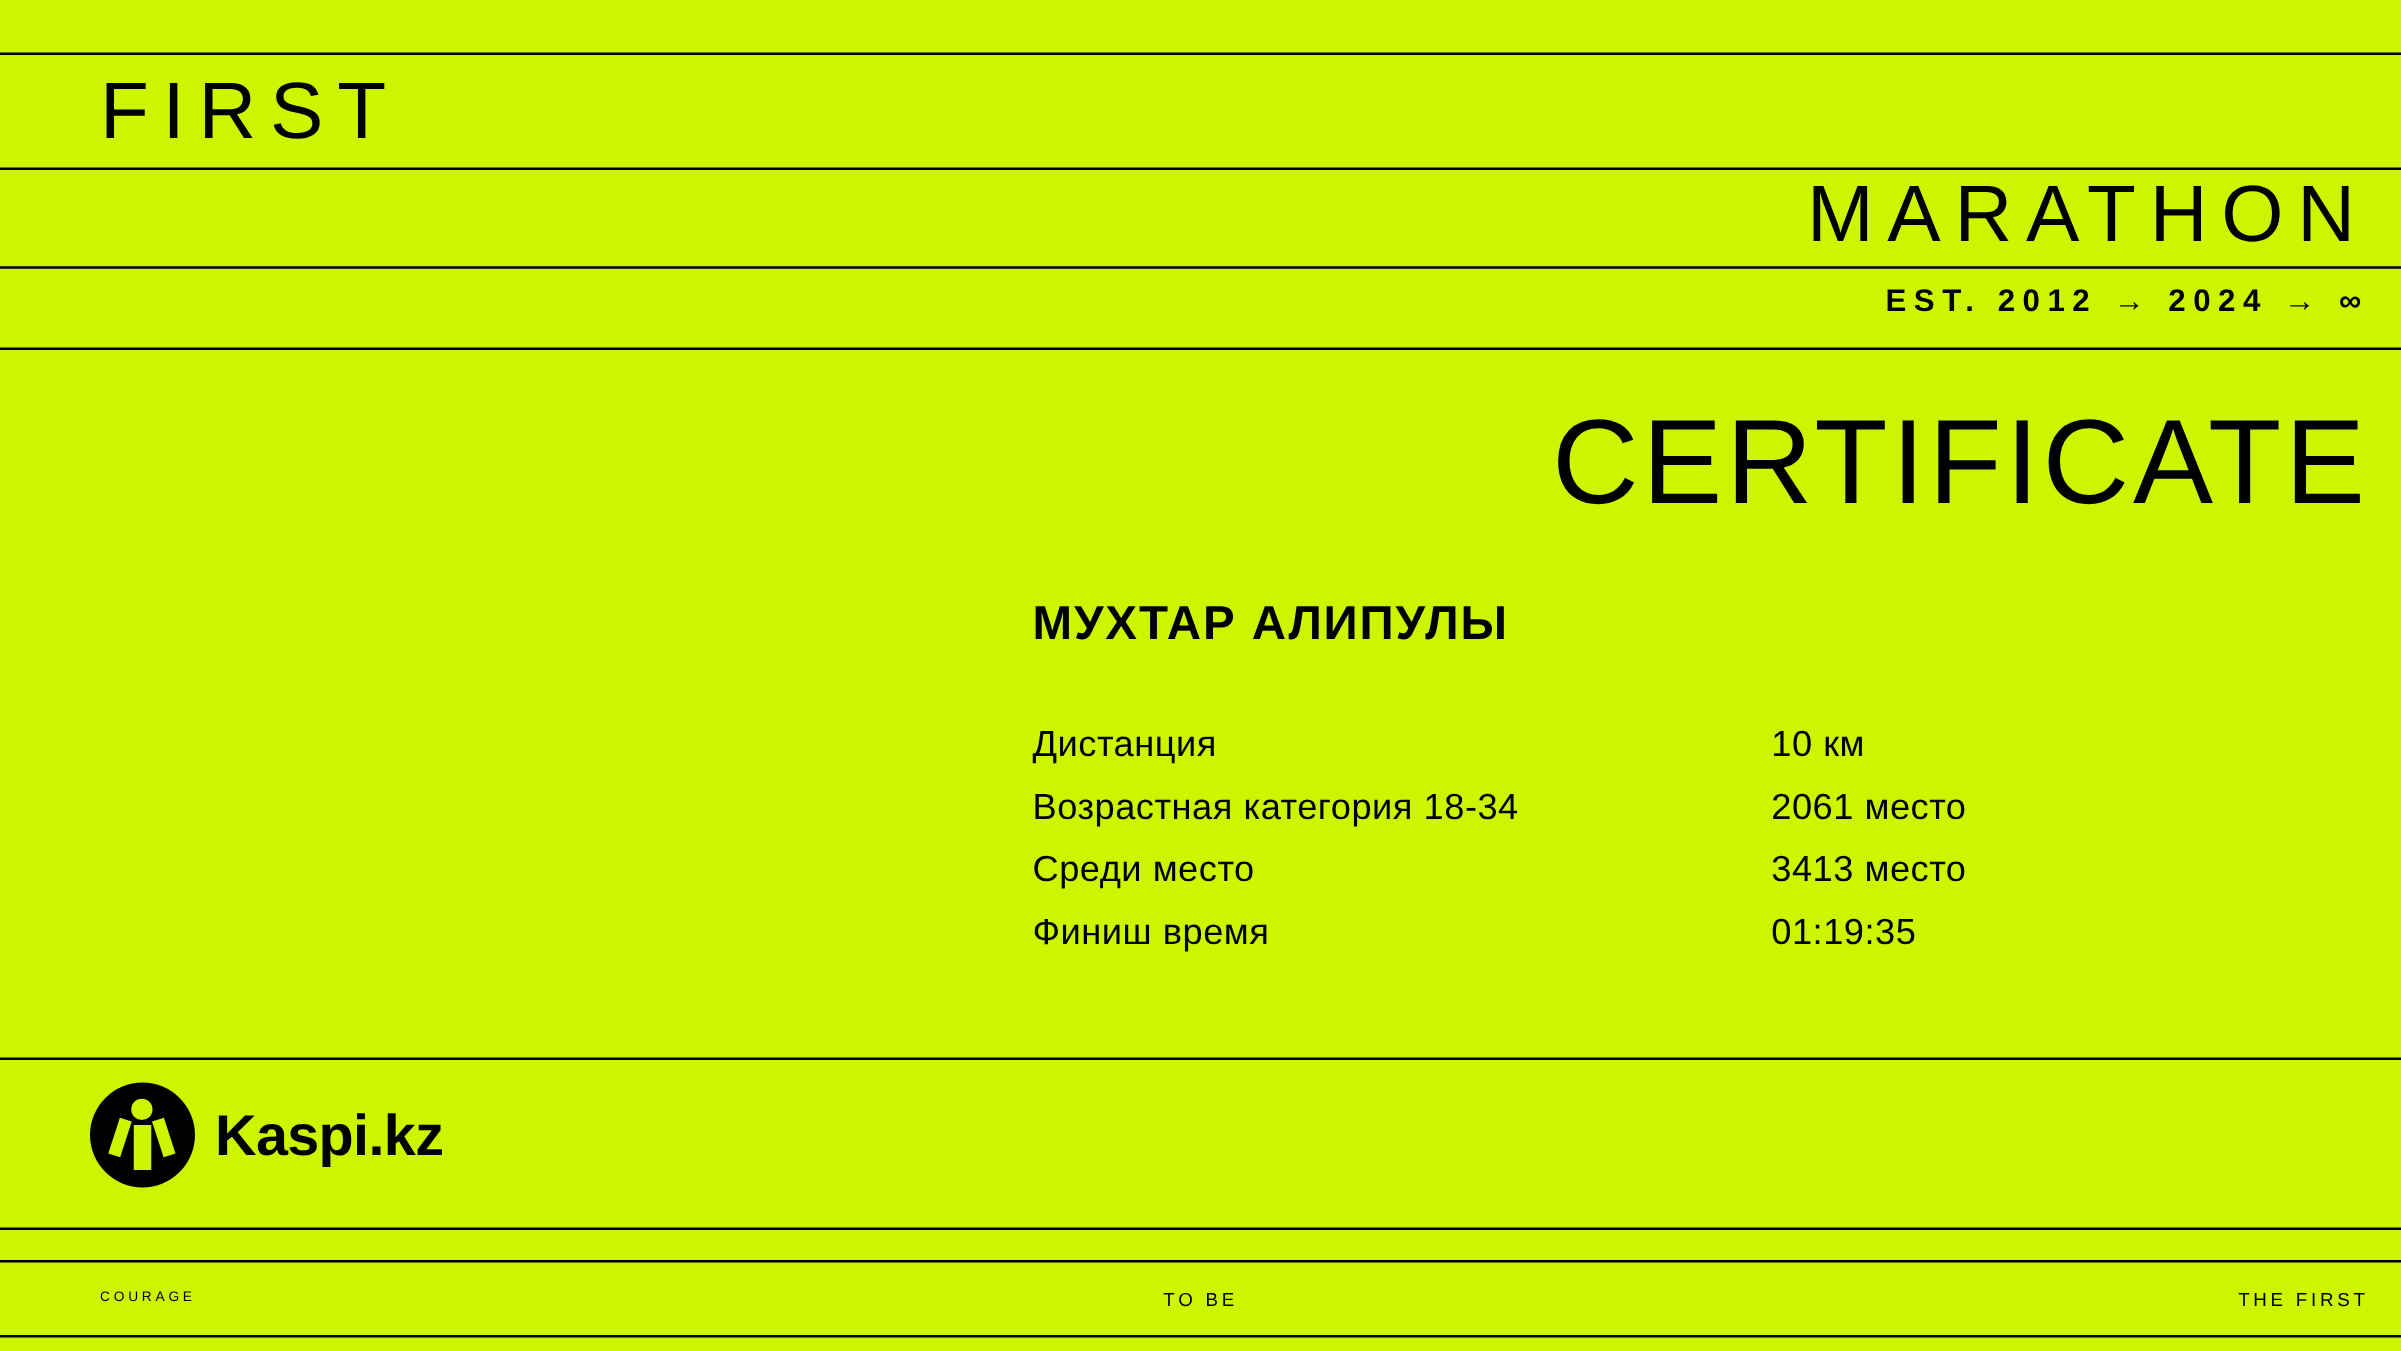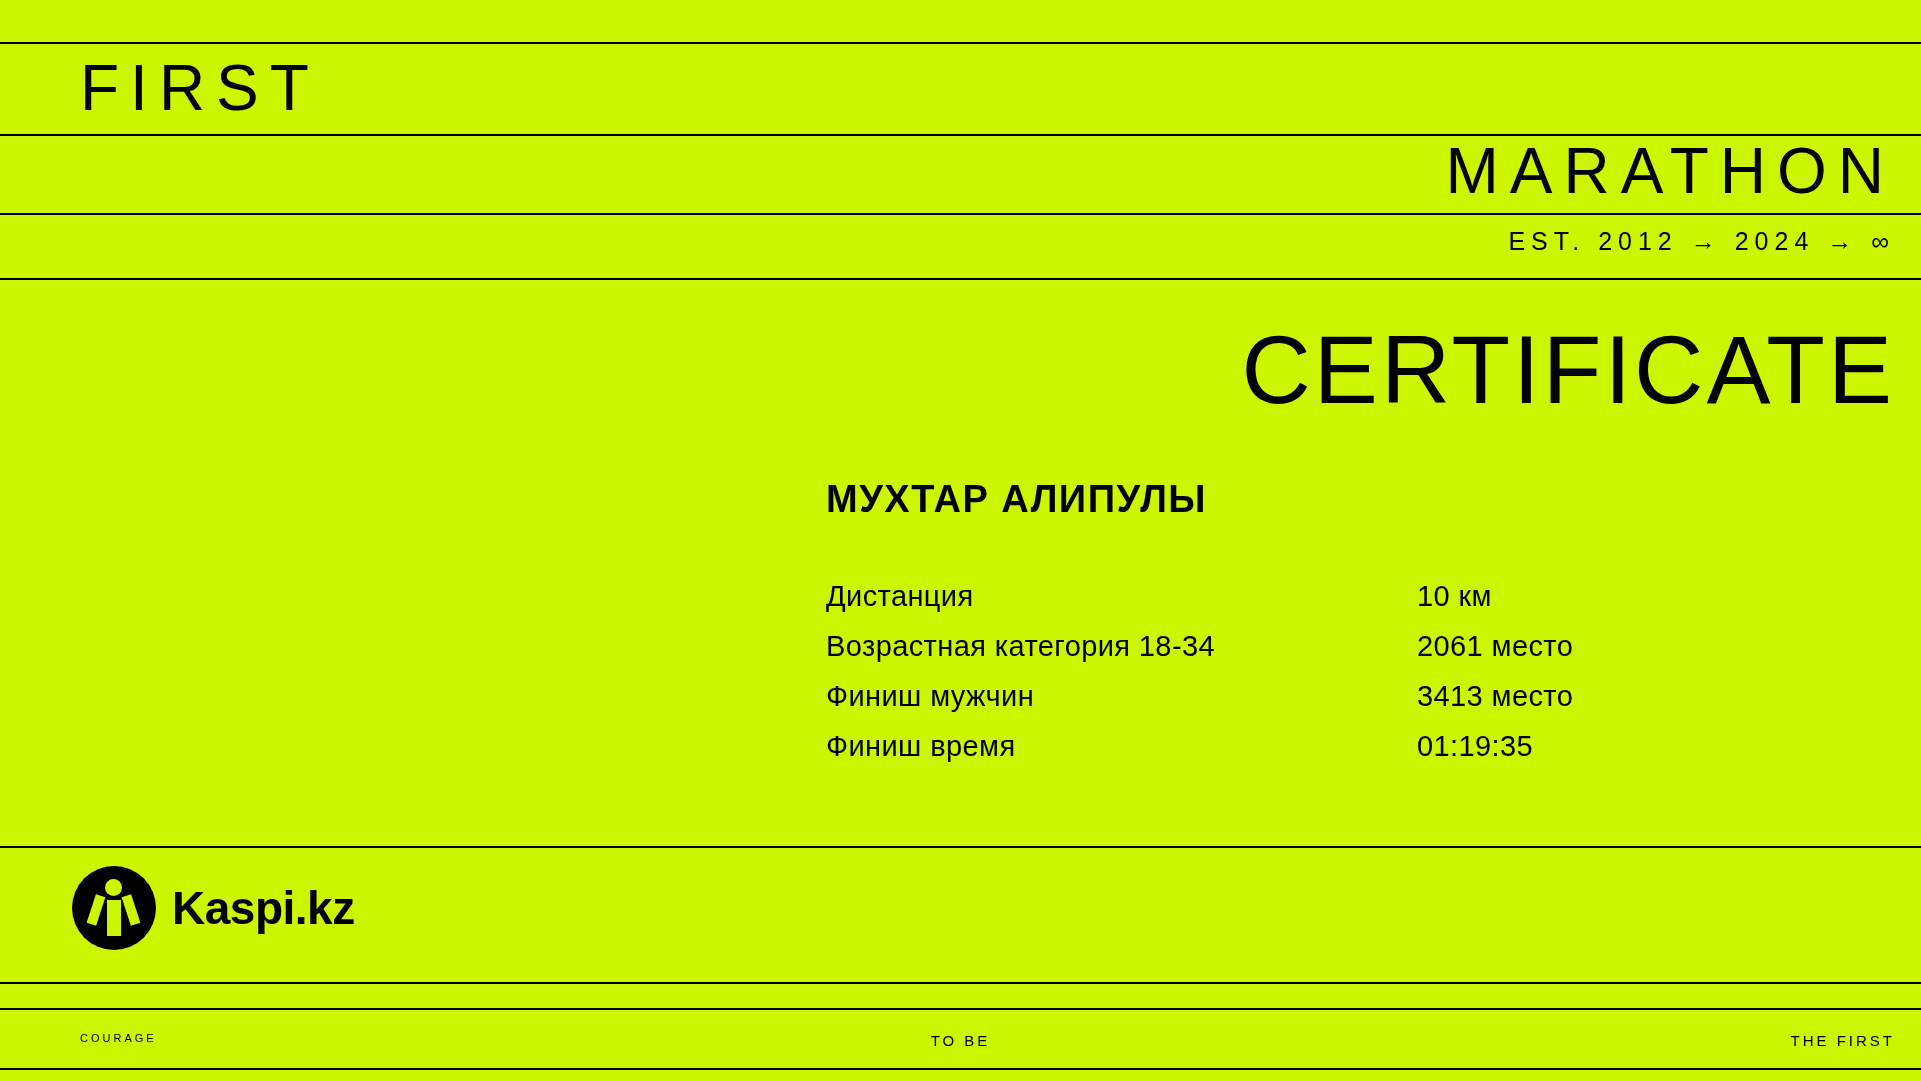--- a/index.html
+++ b/index.html
@@ -65,21 +65,21 @@
     font-weight: 400;
     letter-spacing: 11px;
     line-height: 76px;
     white-space: nowrap;
   }
   .est-line {
     position: absolute;
     right: 26px;
     top: 225px;
     font-size: 25px;
-    font-weight: 400;
+    font-weight: 700;
     letter-spacing: 6px;
     line-height: 32px;
     white-space: nowrap;
   }
 
   
   .title {
     position: absolute;
     right: 26px;
     top: 320px;
@@ -261,21 +261,21 @@
   <div class="results">
     <div class="results-row">
       <div class="results-label">Дистанция</div>
       <div class="results-value">10 км</div>
     </div>
     <div class="results-row">
       <div class="results-label">Возрастная категория 18-34</div>
       <div class="results-value">2061 место</div>
     </div>
     <div class="results-row">
-      <div class="results-label">Финиш мужчин</div>
+      <div class="results-label">Среди место</div>
       <div class="results-value">3413 место</div>
     </div>
     <div class="results-row">
       <div class="results-label">Финиш время</div>
       <div class="results-value">01:19:35</div>
     </div>
   </div>
 
   <div class="sponsors">
 

